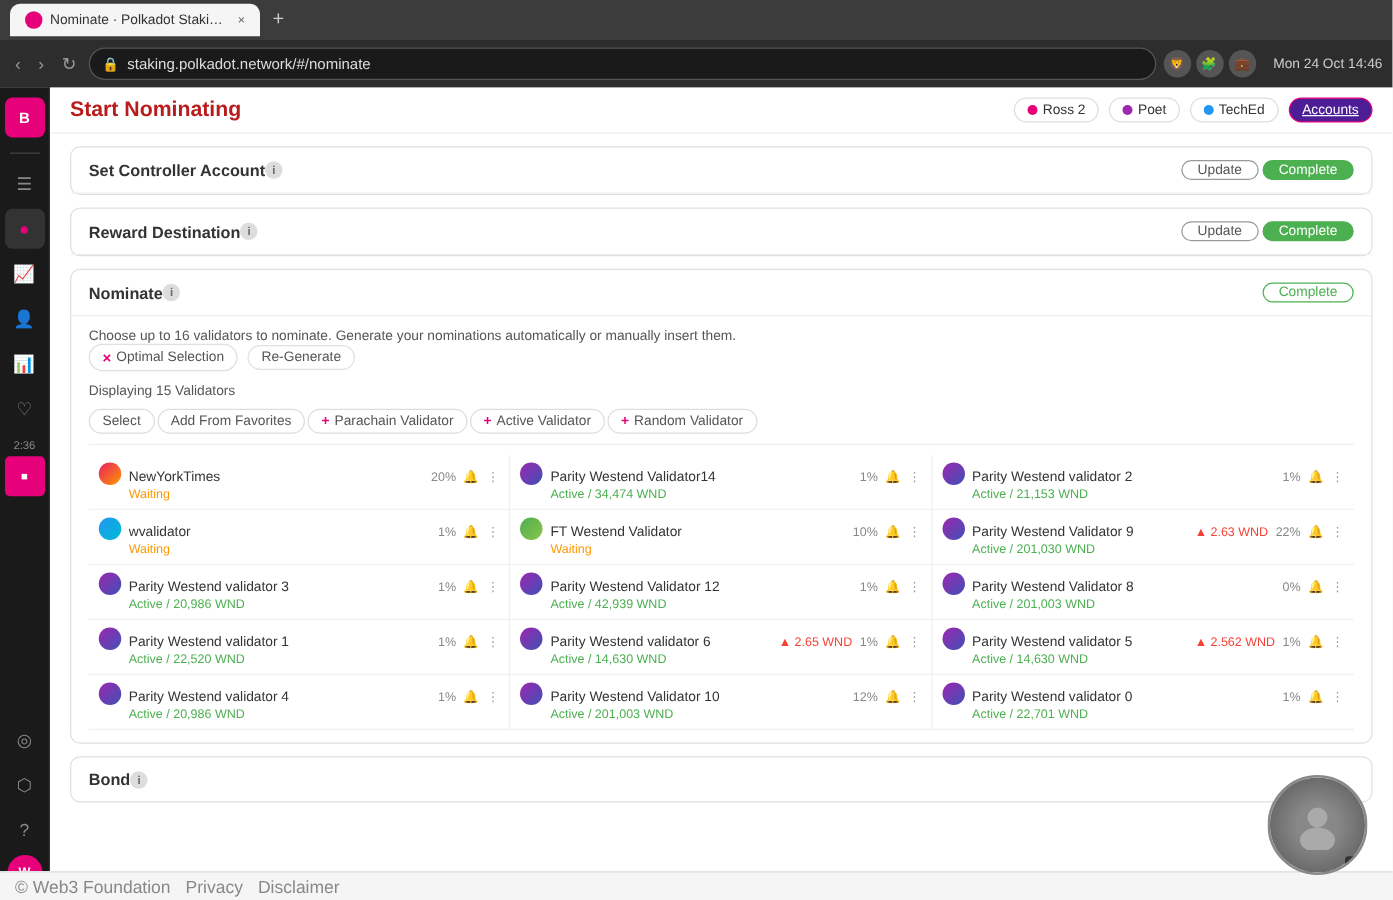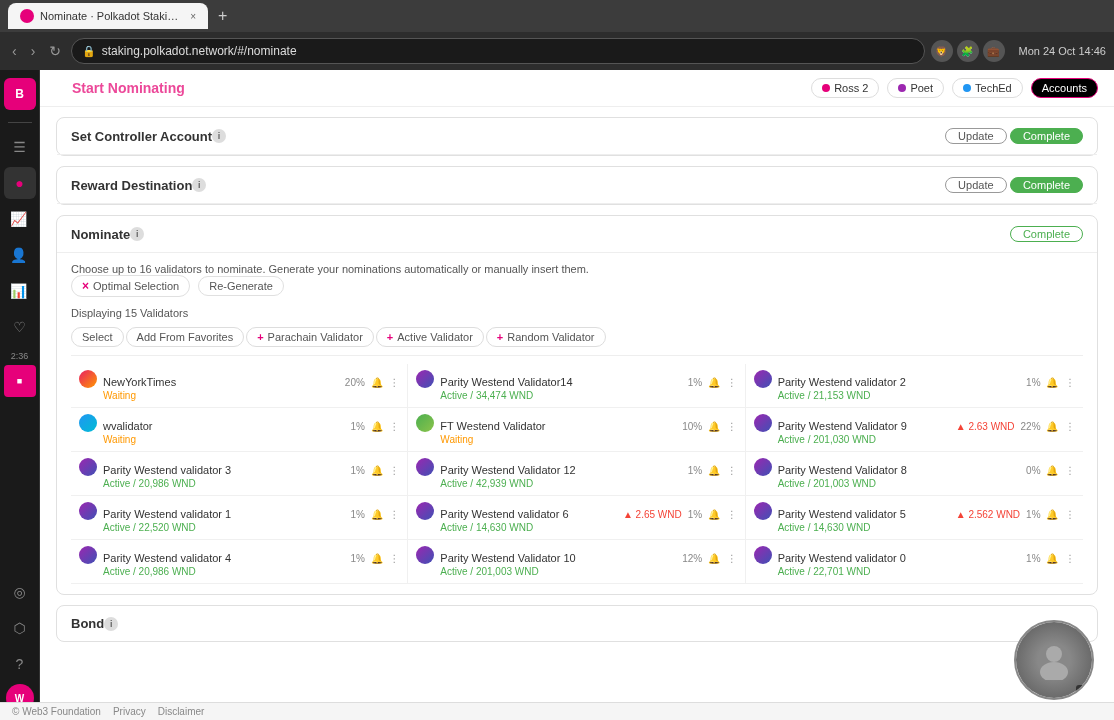--- a/index.html
+++ b/index.html
@@ -32,21 +32,21 @@
     .sidebar-icon.active { background: #333; color: #e6007a; }
     .sidebar-icon.brave-logo { background: #e6007a; color: white; font-size: 12px; font-weight: bold; margin-bottom: 4px; }
     .sidebar-divider { width: 24px; height: 1px; background: #444; margin: 4px 0; }
     .sidebar-time { color: #888; font-size: 9px; margin-top: 4px; }
     .sidebar-avatar { width: 28px; height: 28px; border-radius: 50%; background: #e6007a; display: flex; align-items: center; justify-content: center; color: white; font-size: 10px; font-weight: bold; }
     
     
     .content-area { flex: 1; background: white; overflow-y: auto; }
     .header-accounts { display: flex; gap: 8px; align-items: center; }
     .account-pill { display: flex; align-items: center; gap: 4px; padding: 3px 10px; border-radius: 16px; font-size: 11px; border: 1px solid #ddd; cursor: pointer; }
-    .account-pill.active { background: #000000; color: white; border-color: #e6007a; }
+    .account-pill.active { background: #4c1d95; color: white; border-color: #e6007a; text-decoration: underline; }
     
     
     .section { border: 1px solid #e0e0e0; border-radius: 8px; margin: 10px 16px; }
     .section-header { display: flex; align-items: center; padding: 10px 14px; border-bottom: 1px solid #eee; }
     .section-title { font-size: 13px; font-weight: 600; flex: 1; display: flex; align-items: center; gap: 0; }
     .info-icon { width: 14px; height: 14px; border-radius: 50%; background: #ddd; display: inline-flex; align-items: center; justify-content: center; font-size: 9px; color: #666; cursor: pointer; flex-shrink: 0; }
     .btn { padding: 1px 12px; border-radius: 16px; border: 1px solid; font-size: 11px; cursor: pointer; font-weight: 500; }
     .btn-outline { border-color: #999; background: white; color: #555; }
     .btn-complete { border-color: #4caf50; background: white; color: #4caf50; }
     .btn-complete.done { background: #4caf50; color: white; }
@@ -75,28 +75,28 @@
     .validator-action-icon { font-size: 10px; color: #999; cursor: pointer; }
     .validator-status { font-size: 10px; margin-top: 2px; padding-left: 24px; }
     .status-waiting { color: #ff9800; }
     .status-active { color: #4caf50; }
     
     
     .bond-section { border: 1px solid #e0e0e0; border-radius: 8px; margin: 10px 16px; }
     .bond-header { display: flex; align-items: center; padding: 10px 14px; }
     
     
-    .footer { position: fixed; bottom: 0; left: 0; right: 0; background: #f5f5f5; border-top: 1px solid #ddd; padding: 3px 12px; font-size: 10px; color: #888; display: flex; gap: 12px; z-index: 100; }
+    .footer { position: fixed; bottom: 0; left: 0; right: 0; background: #f5f5f5; border-top: 1px solid #ddd; padding: 3px 12px; font-size: 14px; color: #888; display: flex; gap: 12px; z-index: 100; }
     .footer a { color: #888; text-decoration: none; cursor: pointer; }
     
     
     .video-overlay { position: fixed; bottom: 20px; right: 20px; width: 80px; height: 80px; border-radius: 50%; background: #555; overflow: hidden; border: 2px solid #888; z-index: 200; }
     .video-placeholder { width: 100%; height: 100%; background: radial-gradient(circle, #888 30%, #555 100%); display: flex; align-items: center; justify-content: center; }
     .page-title-bar { padding: 10px 16px 6px; }
-    .page-title { font-size: 14px; font-weight: 600; color: #ec4899; margin-left: 16px; }
+    .page-title { font-size: 17px; font-weight: 600; color: #b91c1c; }
   </style>
 </head>
 <body>
 
 <div class="browser-chrome">
 
   <div class="tab-bar">
     <div class="tab">
       <div class="favicon"></div>
       <span class="tab-label">Nominate · Polkadot Staking D...</span>

